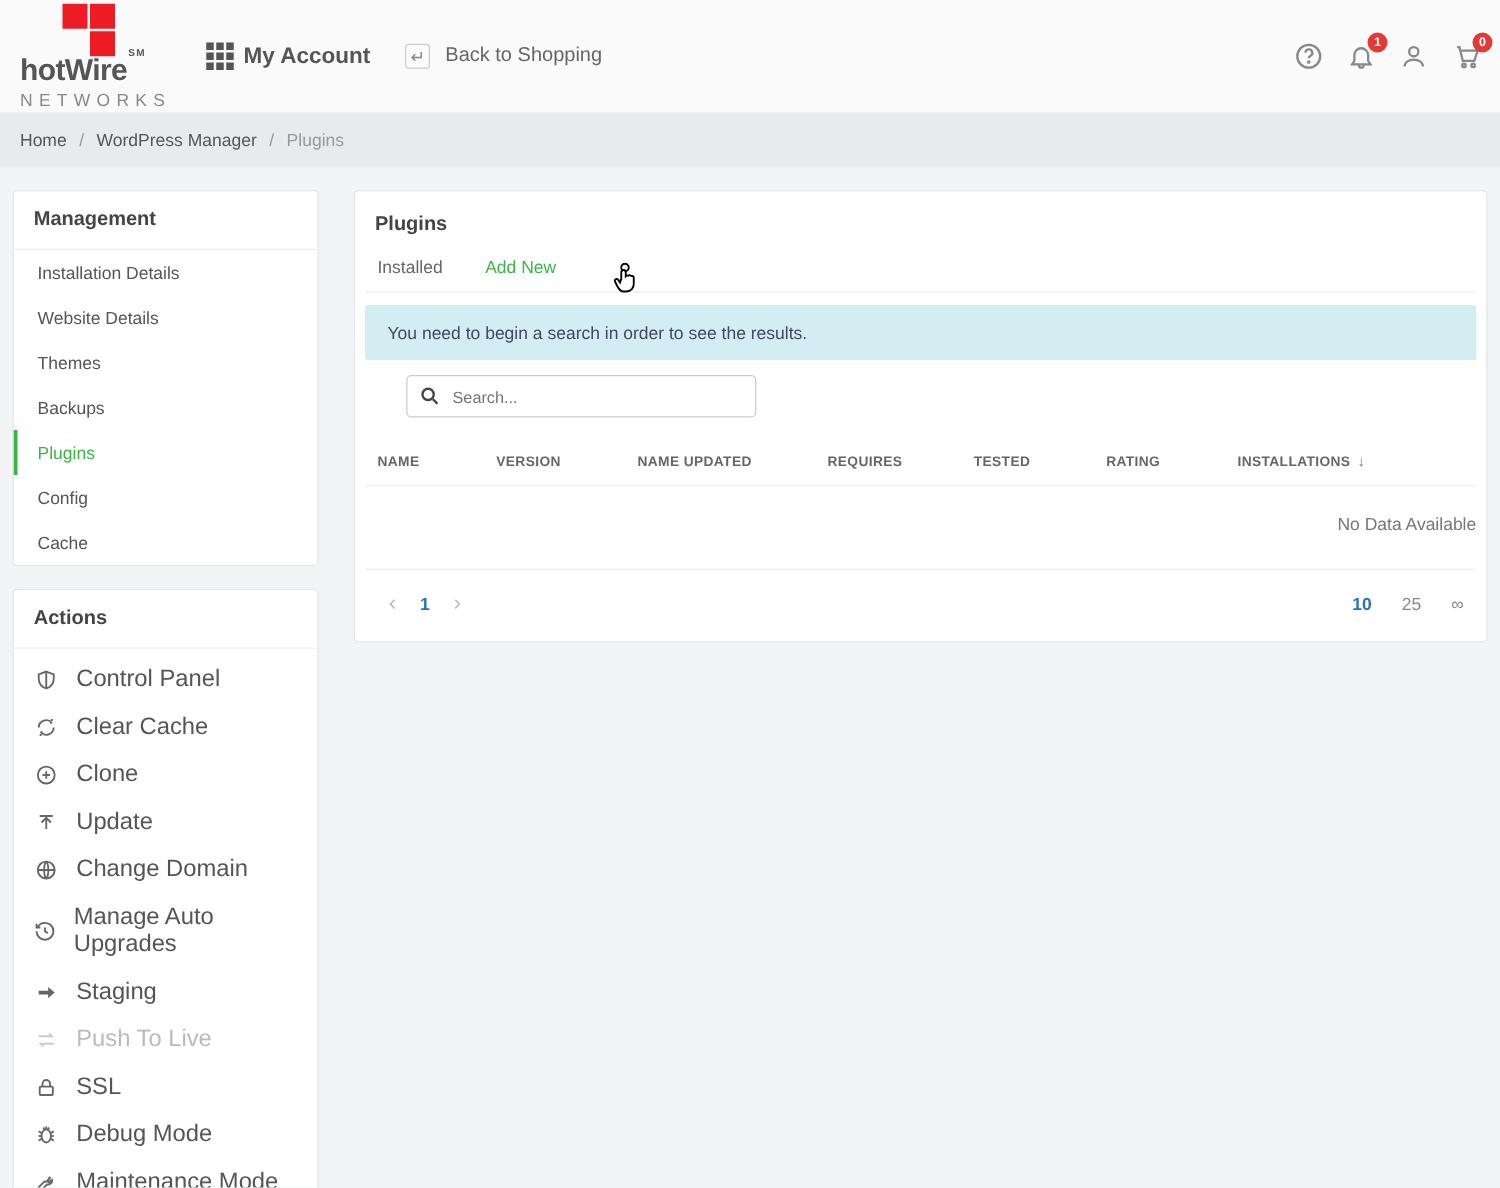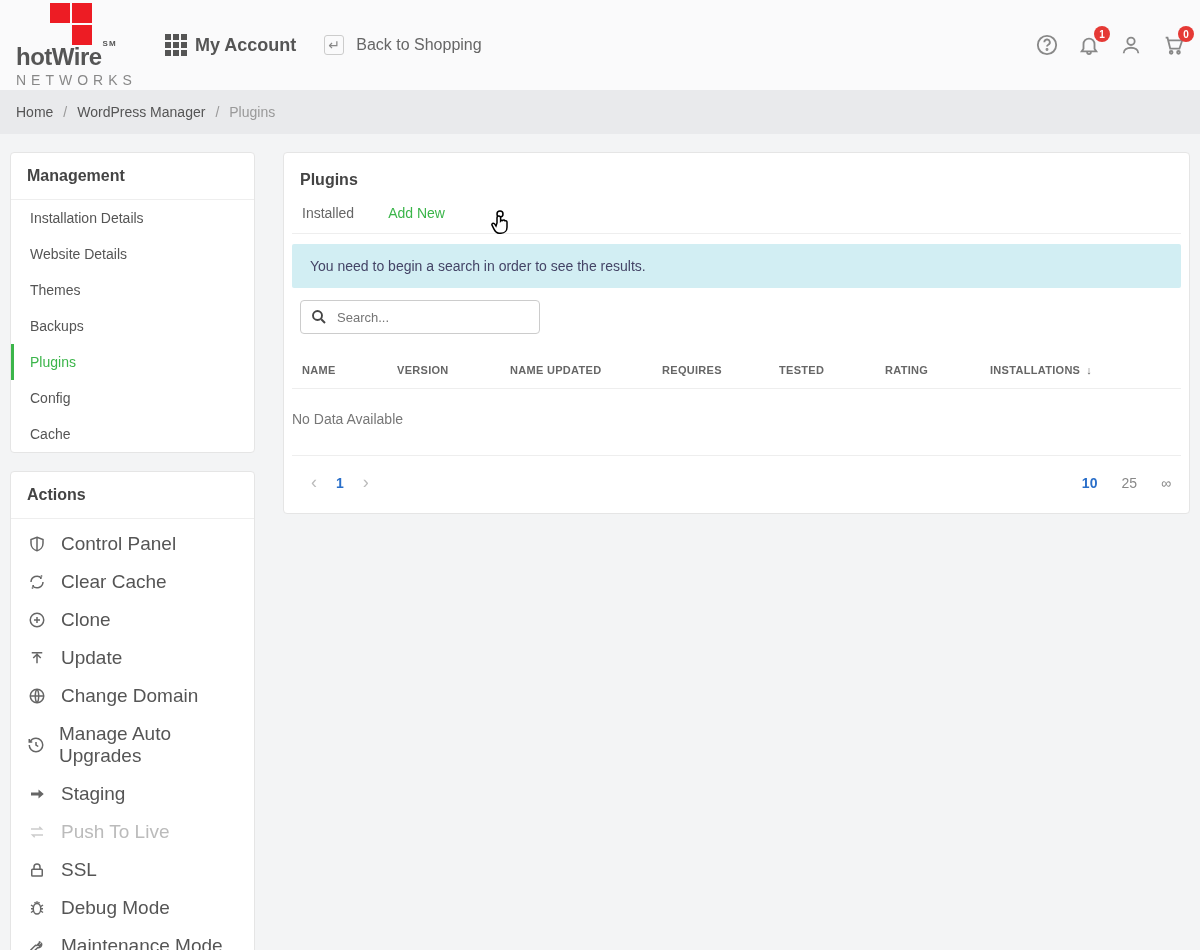--- a/index.html
+++ b/index.html
@@ -24,21 +24,21 @@
   .logo-squares { display: grid; grid-template-columns: 20px 20px; grid-template-rows: 20px 20px; gap: 2px; margin-right: 10px; }
   .logo-squares .sq { width: 20px; height: 20px; background: #ed1c24; }
   .logo-squares .empty { background: transparent; }
   .logo-text { display: flex; flex-direction: column; line-height: 1; color: #555; }
   .logo-text .brand { font-size: 24px; font-weight: 600; letter-spacing: -0.5px; position: relative; }
   .logo-text .brand .sm { font-size: 8px; vertical-align: super; position: relative; top: -10px; left: 1px; letter-spacing: 1px;}
   .logo-text .sub { font-size: 14px; letter-spacing: 5px; color: #888; margin-top: 4px; }
   .hdr-group { display: flex; align-items: center; margin-left: 28px; gap: 28px; }
   .apps-icon { display: grid; grid-template-columns: repeat(3, 6px); grid-template-rows: repeat(3, 6px); gap: 2px; margin-right: 8px;}
   .apps-icon div { background: #555; width: 6px; height: 6px; }
-  .my-account { display: flex; align-items: center; font-size: 18px; font-weight: bold; color: #555; }
+  .my-account { display: flex; align-items: flex-start; font-size: 18px; font-weight: bold; color: #555; }
   .back-shop { display: flex; align-items: center; color: #666; font-size: 16px; }
   .back-icon { width: 20px; height: 20px; border: 1px solid #ccc; border-radius: 3px; display: flex; align-items: center; justify-content: center; margin-right: 12px; font-size: 14px; color: #888;}
   .hdr-right { margin-left: auto; display: flex; align-items: center; gap: 20px; }
   .hdr-icon { width: 22px; height: 22px; color: #888; position: relative; cursor: pointer; display:flex; align-items:center; justify-content:center;}
   .badge { position: absolute; top: -8px; right: -10px; background: #e53935; color: #fff; font-size: 10px; border-radius: 10px; min-width: 16px; height: 16px; display: flex; align-items: center; justify-content: center; padding: 0 3px; font-weight:bold;}
   
   .breadcrumb { display: flex; align-items: center; gap: 10px; padding: 14px 16px; background: #e9eaec; font-size: 14px; }
   .breadcrumb a { color: #555; text-decoration: none; }
   .breadcrumb .sep { color: #999; }
   .breadcrumb .current { color: #999; }
@@ -59,33 +59,33 @@
   .main { flex: 1; }
   .main-card { background: #fff; border: 1px solid #e5e5e5; border-radius: 4px; padding: 10px 8px 2px; }
   .page-title { font-size: 16px; font-weight: bold; color: #444; padding: 8px 8px 16px; }
   .tabs { display: flex; gap: 34px; padding: 0 10px 12px; border-bottom: 1px solid #eee; font-size: 14px; position:relative;}
   .tabs .tab { color: #666; cursor: pointer; position: relative;}
   .tabs .tab.active { color: #3bb54a; }
   .cursor-hand { position: absolute; left: 488px; top: 210px; pointer-events:none;}
   .cursor-hand svg { width: 24px; height: 28px; }
   .notice { background: #d2eef3; color: #446; padding: 14px 18px; margin: 10px 0; border-radius: 2px; font-size: 14px;}
   .search-wrap { margin: 12px 8px 18px; }
-  .search-box { position: relative; width: 240px; }
+  .search-box { position: relative; width: 280px; margin-left: 25px; }
   .search-box input { width: 100%; height: 34px; padding: 6px 8px 6px 36px; border: 1px solid #ccc; border-radius: 4px; font-size: 13px; }
   .search-box .sicon { position: absolute; left: 10px; top: 50%; transform: translateY(-50%); color: #444; width:18px; height:18px;}
   .table-head { display: flex; border-bottom: 1px solid #eee; padding: 12px 10px; font-size: 11px; font-weight: bold; color: #666; letter-spacing: 0.3px;}
   .th { }
   .th.name  { flex: 0 0 95px; }
   .th.ver   { flex: 0 0 113px; }
   .th.upd   { flex: 0 0 152px; }
   .th.req   { flex: 0 0 117px; }
   .th.test  { flex: 0 0 106px; }
   .th.rate  { flex: 0 0 105px; }
   .th.inst  { flex: 0 0 100px; display:flex; align-items:center; gap:6px; }
-  .no-data { text-align: left; padding: 22px 0 28px; color: #777; font-size: 14px; border-bottom: 1px solid #eee;}
+  .no-data { text-align: right; padding: 22px 0 28px; color: #777; font-size: 14px; border-bottom: 1px solid #eee;}
   .paginator { display: flex; align-items: center; padding: 16px 10px 18px; color: #888; font-size: 14px; }
   .paginator .arrow { width: 24px; text-align: center; color: #bbb; cursor: pointer; font-size:18px;}
   .paginator .pg { color: #2a6fc9; font-weight: bold; padding: 0 10px; }
   .paginator .right { margin-left: auto; display: flex; gap: 24px; }
   .paginator .right .sel { color: #2a6fc9; font-weight: bold; }
   .paginator .right span { cursor:pointer; }
   .hdr-icon svg { width: 22px; height: 22px; }
 </style>
 </head>
 <body>

